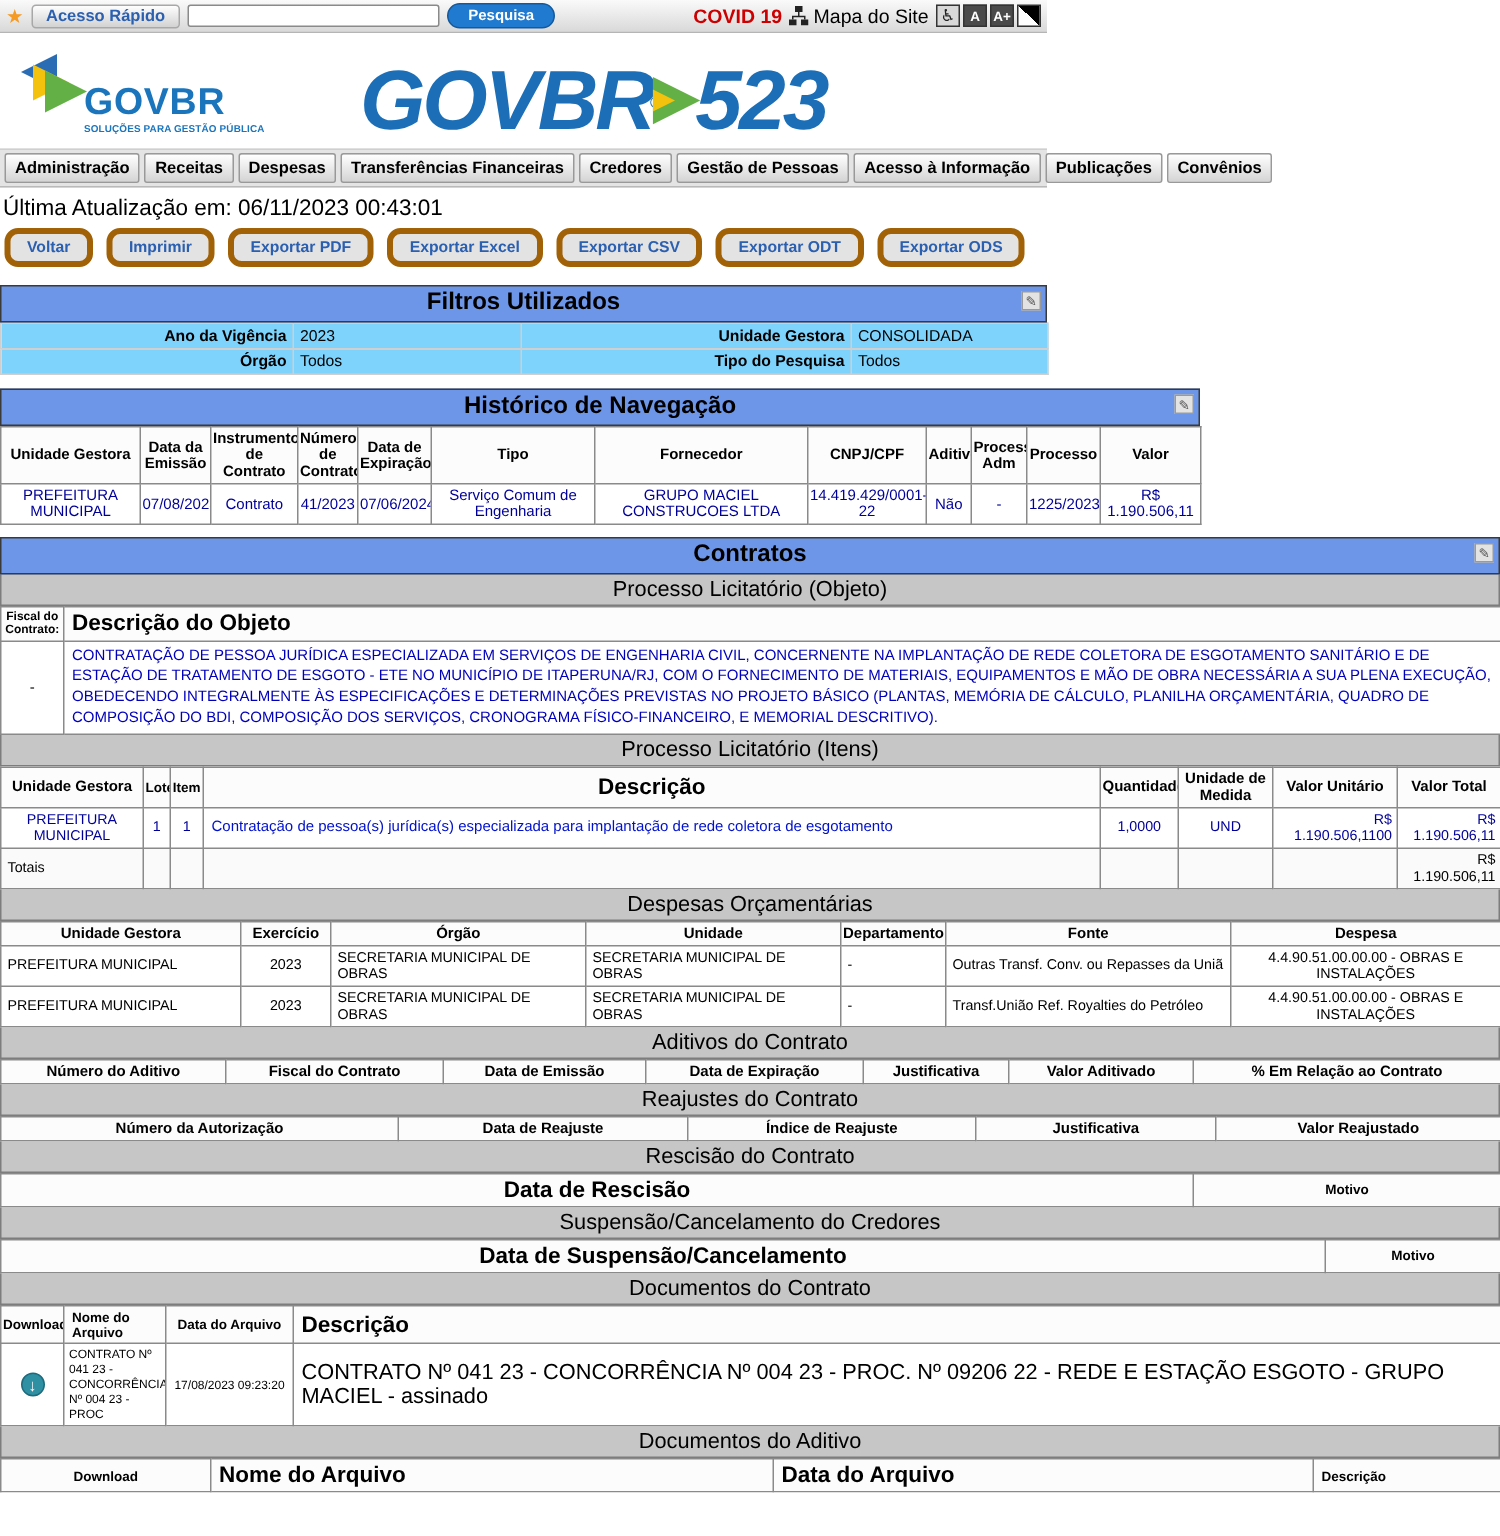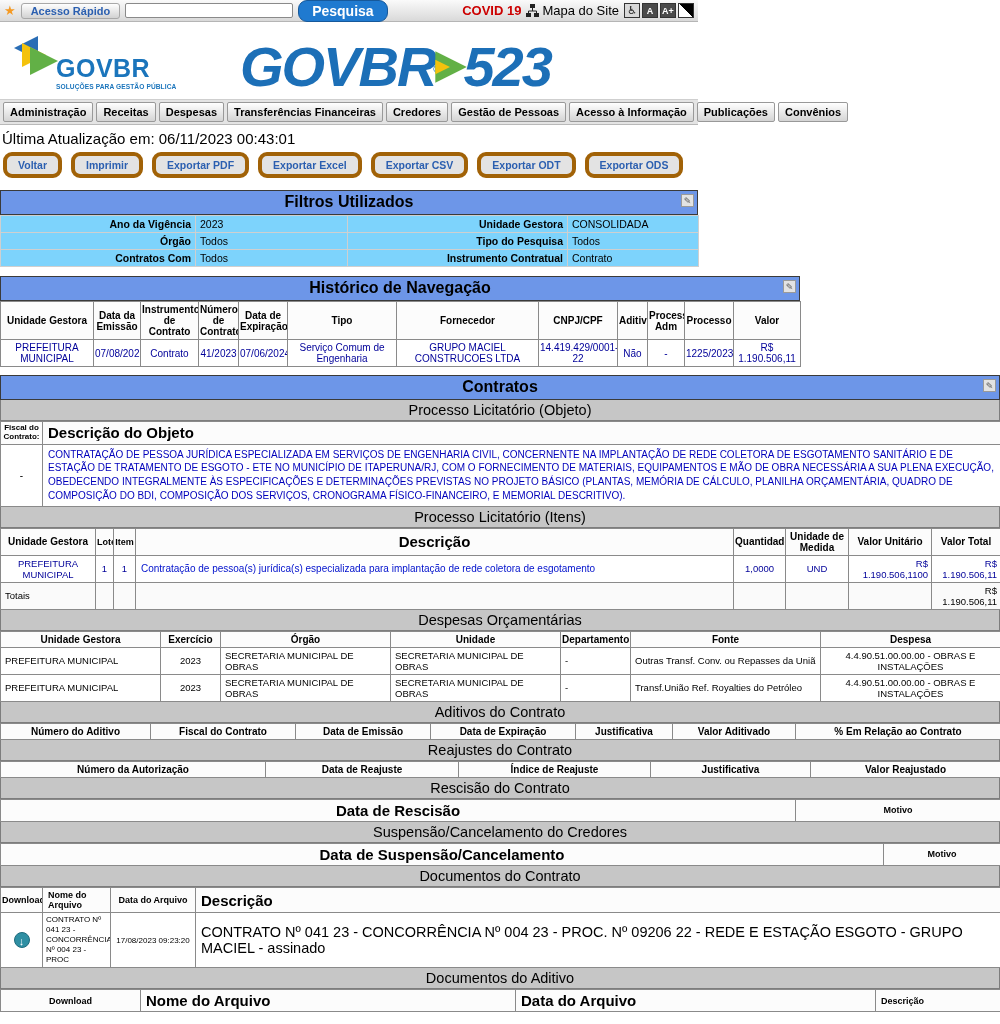--- a/index.html
+++ b/index.html
@@ -5,21 +5,21 @@
   * { margin:0; padding:0; box-sizing:border-box; }
   body { width:1000px; background:#fff; font-family:"Liberation Sans","DejaVu Sans",sans-serif; color:#000; }
 
   
   .topbar { width:698px; height:22px; display:flex; align-items:center; gap:5px;
             background:linear-gradient(#fafafa,#d9d9d9); border-bottom:1px solid #b5b5b5; padding:0 4px; }
   .star-ic { color:#f59a23; font-size:13px; line-height:1; }
   .btn-quick { font-size:11px; font-weight:bold; color:#2b5fb0; background:linear-gradient(#fefefe,#d2d2d2);
                border:1px solid #a8a8a8; border-radius:3px; padding:1px 9px; cursor:pointer; }
   .search-input { width:168px; height:15px; border:1px solid #8a8a8a; border-radius:2px; font-size:10px; padding:0 3px; }
-  .btn-pesquisa { background:#1f7ad0; color:#fff; font-size:14px; font-weight:bold; border:1px solid #16599b;
+  .btn-pesquisa { background:#1f7ad0; color:#fff; font-size:10px; font-weight:bold; border:1px solid #16599b;
                   border-radius:9px; padding:2px 13px; cursor:pointer; }
   .covid { margin-left:auto; color:#cc0000; font-weight:bold; font-size:13px; cursor:pointer; }
   .sitemap-wrap { display:flex; align-items:center; gap:3px; font-size:13px; cursor:pointer; }
   .accbar { display:flex; gap:2px; align-items:center; }
   .acc-btn { width:16px; height:15px; display:flex; align-items:center; justify-content:center;
              font-size:9px; font-weight:bold; border:1px solid #333; cursor:pointer; }
   .acc-wheel { background:#d8d8d8; color:#222; font-size:11px; }
   .acc-dark { background:#4a4a4a; color:#fff; }
   .acc-contrast { background:linear-gradient(to bottom left,#000 50%,#fff 50%); }
 
@@ -174,26 +174,20 @@
         <td>2023</td>
         <td class="flabel">Unidade Gestora</td>
         <td>CONSOLIDADA</td>
       </tr>
         <tr>
         <td class="flabel">Órgão</td>
         <td>Todos</td>
         <td class="flabel">Tipo do Pesquisa</td>
         <td>Todos</td>
       </tr>
-        <tr>
-        <td class="flabel">Contratos Com</td>
-        <td>Todos</td>
-        <td class="flabel">Instrumento Contratual</td>
-        <td>Contrato</td>
-      </tr>
       </tbody>
   </table>
 </div>
 
 <div class="historico">
   <div class="bluebar">
     <span>Histórico de Navegação</span>
     <span class="edit-icon">✎</span>
   </div>
   <table class="grid">

